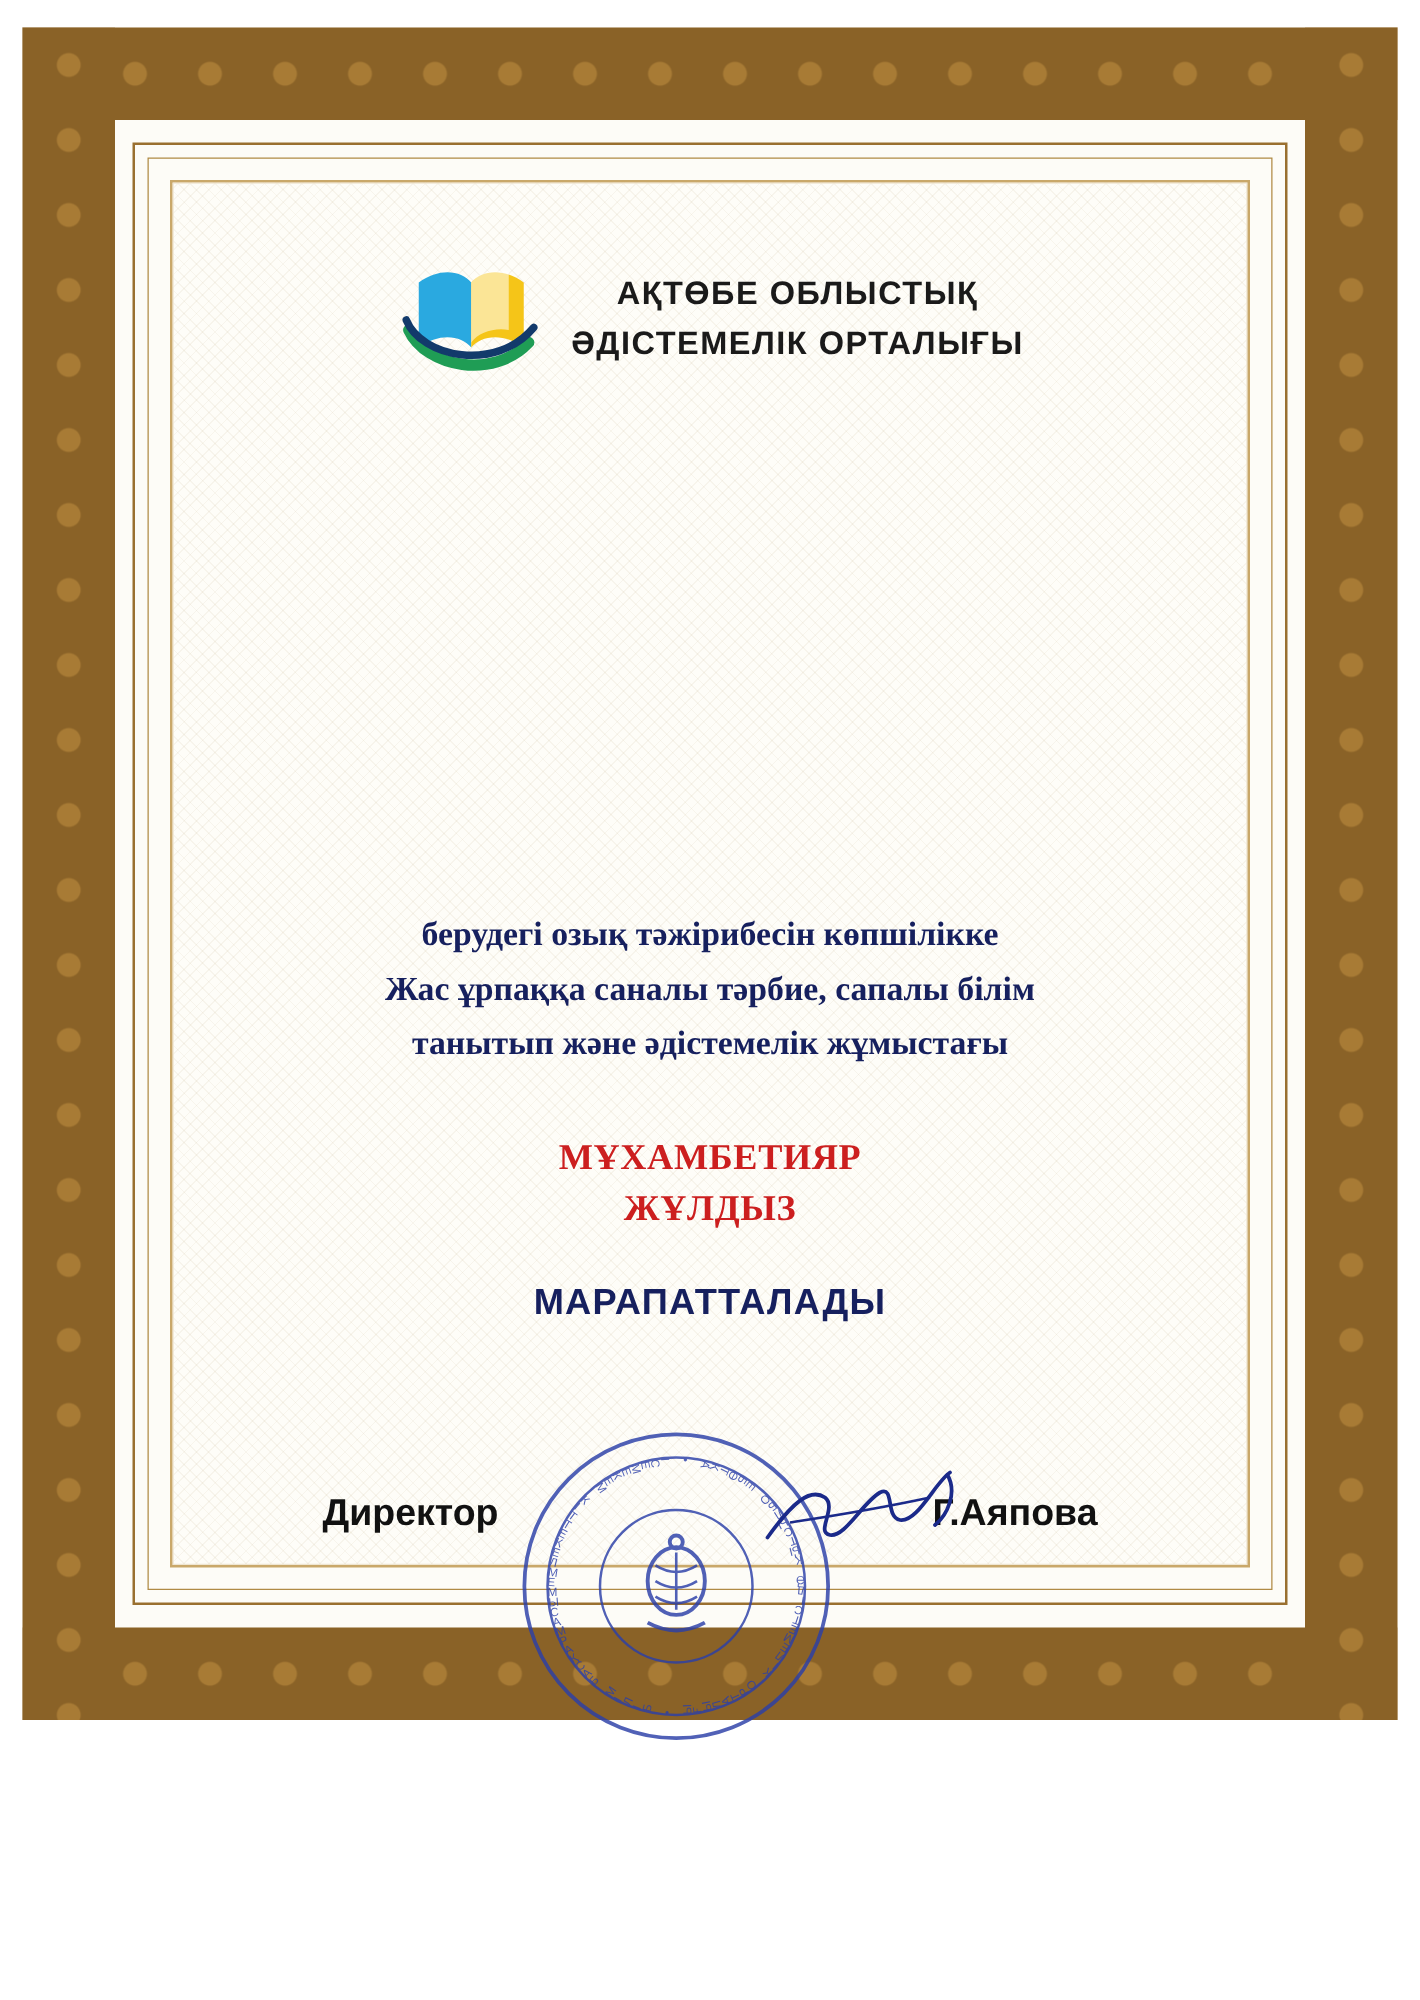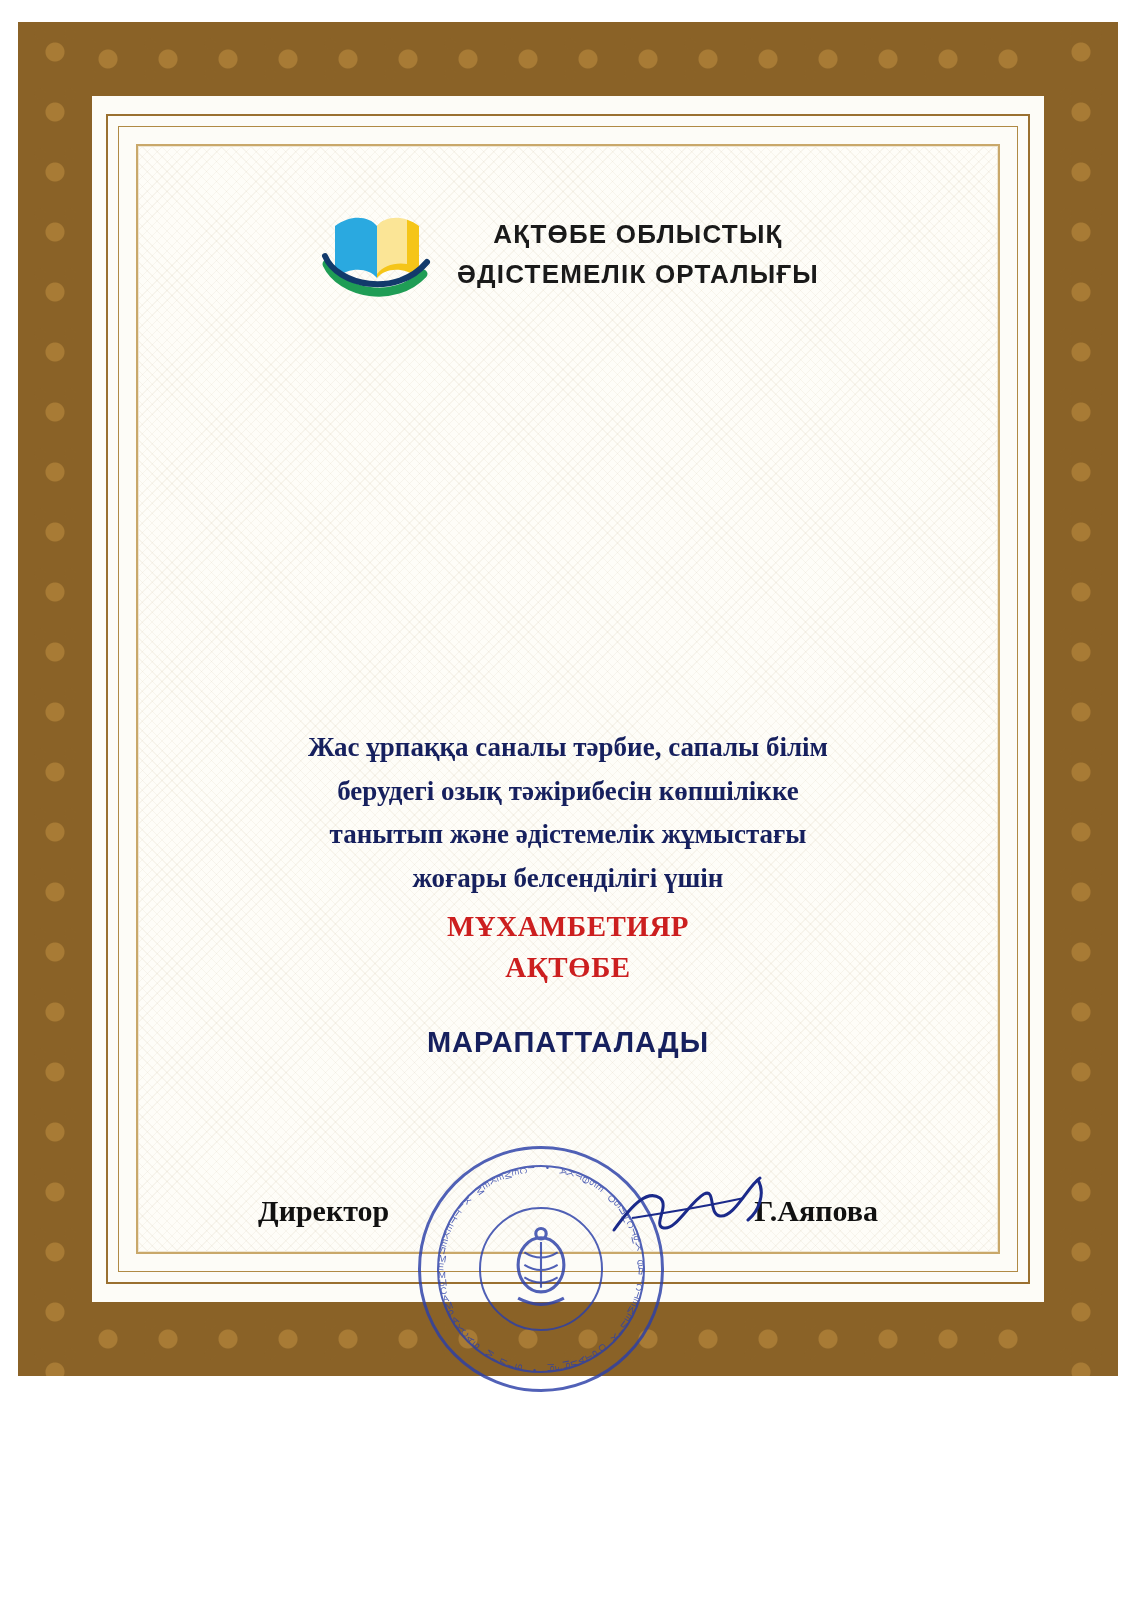--- a/index.html
+++ b/index.html
@@ -170,21 +170,21 @@
 
   
   .sign-row {
     position: absolute;
     left: 120px;
     right: 120px;
     top: 1048px;
     display: flex;
     align-items: center;
     justify-content: space-between;
-    font-family: Liberation Serif, serif;
+    font-family: Liberation Sans, sans-serif;
     font-weight: bold;
     font-size: 30px;
     color: #111111;
     text-align: right;
   }
   .stamp {
     position: absolute;
     left: 280px;
     top: 1000px;
     width: 240px;
@@ -293,29 +293,28 @@
         <div class="org-name">
           <div>АҚТӨБЕ ОБЛЫСТЫҚ</div>
           <div>ӘДІСТЕМЕЛІК ОРТАЛЫҒЫ</div>
         </div>
       </div>
 
       <div class="title">
       </div>
 
       <div class="body-text">
+        <div>берудегі озық тәжірибесін көпшілікке</div>
         <div>Жас ұрпаққа саналы тәрбие, сапалы білім</div>
-        <div>берудегі озық тәжірибесін көпшілікке</div>
         <div>танытып және әдістемелік жұмыстағы</div>
-        <div>жоғары белсенділігі үшін</div>
       </div>
 
       <div class="recipient">
         <div>МҰХАМБЕТИЯР</div>
-        <div>АҚТӨБЕ</div>
+        <div>ЖҰЛДЫЗ</div>
       </div>
 
       <div class="awarded">МАРАПАТТАЛАДЫ</div>
 
       <div class="sign-row">
         <div>Директор</div>
         <div>Г.Аяпова</div>
       </div>
 
       <div class="stamp">

